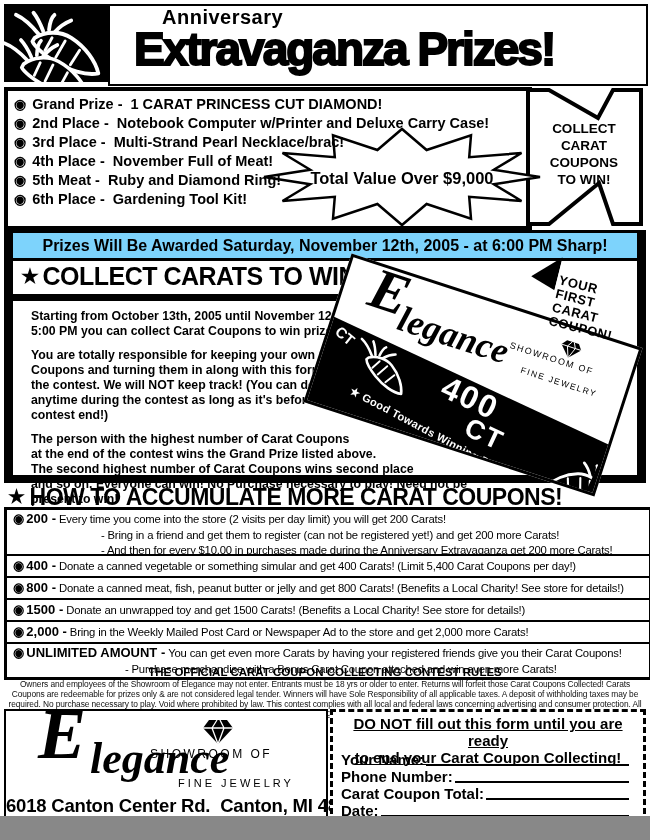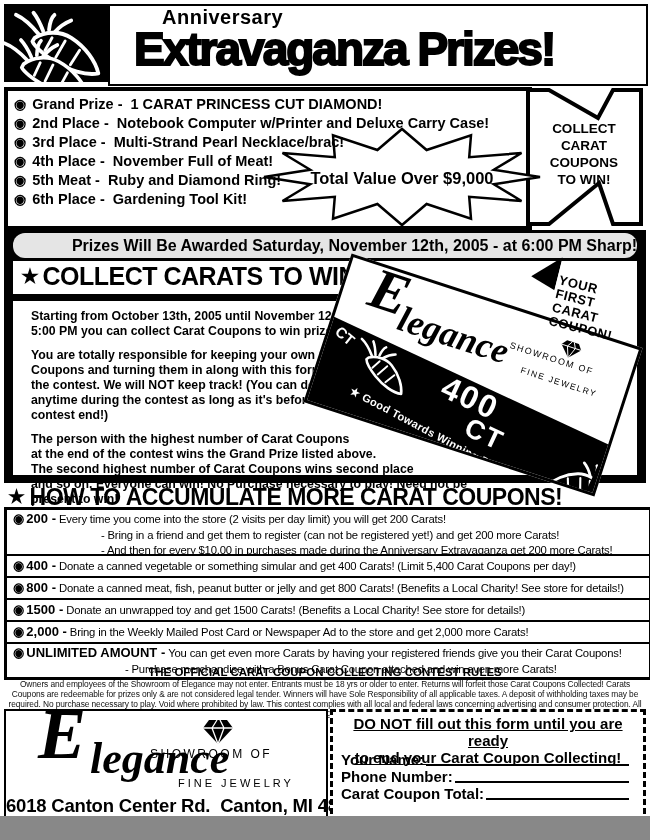--- a/index.html
+++ b/index.html
@@ -19,22 +19,22 @@
   .prize-svg{left:0;top:84px;z-index:1;}
   .prize-row{z-index:2;font-size:14.5px;font-weight:bold;white-space:nowrap;}
   .prize-row .bullet{font-size:14px;margin-right:6px;}
   .burst-label{left:288px;top:169px;width:228px;text-align:center;font-size:16.5px;
                font-weight:bold;z-index:2;white-space:nowrap;}
   .badge-label{left:534px;top:120px;width:100px;text-align:center;font-size:13.5px;
                line-height:17px;font-weight:bold;z-index:2;}
 
   
   .black-wrap{left:4px;top:230px;width:642px;height:253px;background:#000;}
-  .awarded-bar{left:9px;top:3px;width:624px;height:25px;background:#e5e5e5;text-align:right;
-               font-size:16px;font-weight:bold;line-height:25px;white-space:nowrap;border-radius:12px;}
+  .awarded-bar{left:9px;top:3px;width:624px;height:25px;background:#7dd3fc;text-align:center;
+               font-size:16px;font-weight:bold;line-height:25px;white-space:nowrap;}
   .interior{left:9px;top:31px;width:624px;height:214px;background:#fff;}
   .cc-head{left:8px;top:1px;font-size:25px;font-weight:900;letter-spacing:-.5px;white-space:nowrap;}
   .cc-head .star{font-size:20px;vertical-align:2px;margin-right:4px;}
   .cc-underline{left:0;top:33px;width:342px;height:7px;background:#000;}
   .cc-arrow{left:342px;top:23px;width:0;height:0;border-left:28px solid #000;
             border-top:13px solid transparent;border-bottom:13px solid transparent;}
   .cc-paras{left:18px;top:48px;width:520px;font-size:12.3px;font-weight:bold;line-height:15px;}
   .cc-paras p{margin:0 0 9px 0;}
 
   
@@ -274,17 +274,21 @@
           <span class="f-line"></span>
         </div>
       <div class="f-field">
           <span class="f-label">Phone Number:</span>
           <span class="f-line"></span>
         </div>
       <div class="f-field">
           <span class="f-label">Carat Coupon Total:</span>
           <span class="f-line"></span>
         </div>
+      <div class="f-field">
+          <span class="f-label">Date:</span>
+          <span class="f-line"></span>
+        </div>
     </div>
     <div class="abs f-footer">All Carat Coupons MUST Be Turned in with this form!</div>
   </div>
 
 </div>
 
 </body></html>

